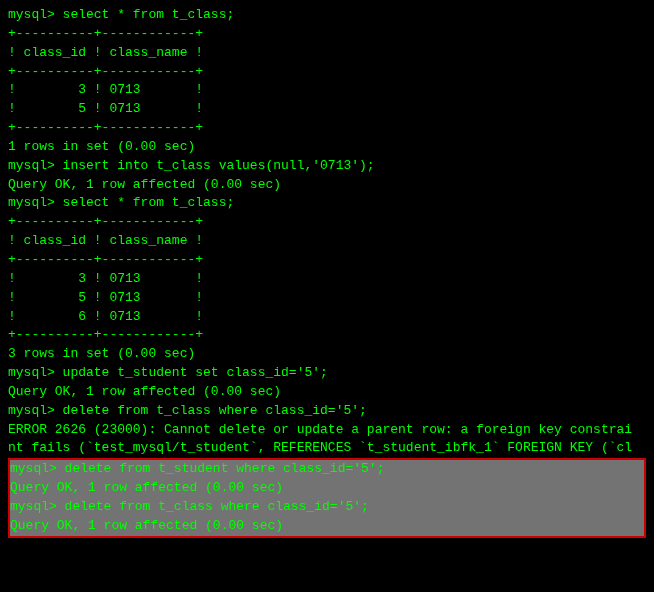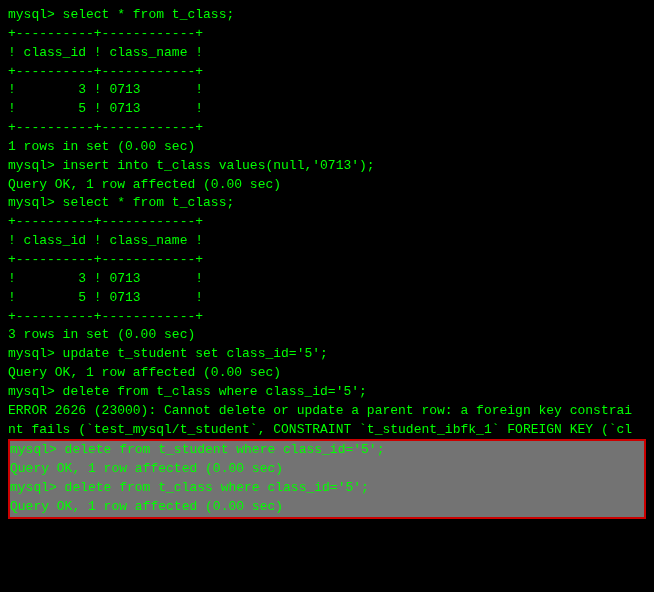--- a/index.html
+++ b/index.html
@@ -46,29 +46,30 @@
       <span class="line"></span>
       <span class="line">mysql&gt; insert into t_class values(null,'0713');</span>
       <span class="line">Query OK, 1 row affected (0.00 sec)</span>
       <span class="line"></span>
       <span class="line">mysql&gt; select * from t_class;</span>
       <span class="line">+----------+------------+</span>
       <span class="line">! class_id ! class_name !</span>
       <span class="line">+----------+------------+</span>
       <span class="line">!        3 ! 0713       !</span>
       <span class="line">!        5 ! 0713       !</span>
+      <span class="line">!        6 ! 0713       !</span>
       <span class="line">+----------+------------+</span>
       <span class="line">3 rows in set (0.00 sec)</span>
       <span class="line"></span>
       <span class="line">mysql&gt; update t_student set class_id='5';</span>
       <span class="line">Query OK, 1 row affected (0.00 sec)</span>
       <span class="line"></span>
       <span class="line">mysql&gt; delete from t_class where class_id='5';</span>
       <span class="line">ERROR 2626 (23000): Cannot delete or update a parent row: a foreign key constrai</span>
-      <span class="line">nt fails (`test_mysql/t_student`, CONSTRAINT `t_student_ibfk_1` FOREIGN KEY (`cl</span>
+      <span class="line">nt fails (`test_mysql/t_student`, REFERENCES `t_student_ibfk_1` FOREIGN KEY (`cl</span>
       <div style="border: 2px solid rgb(204, 0, 0); display: block;">
         <span class="highlight-line">mysql&gt; delete from t_student where class_id='5';</span>
         <span class="highlight-line">Query OK, 1 row affected (0.00 sec)</span>
         <span class="highlight-line"></span>
         <span class="highlight-line">mysql&gt; delete from t_class where class_id='5';</span>
         <span class="highlight-line">Query OK, 1 row affected (0.00 sec)</span>
       </div>
     </div>
 </div>
 

